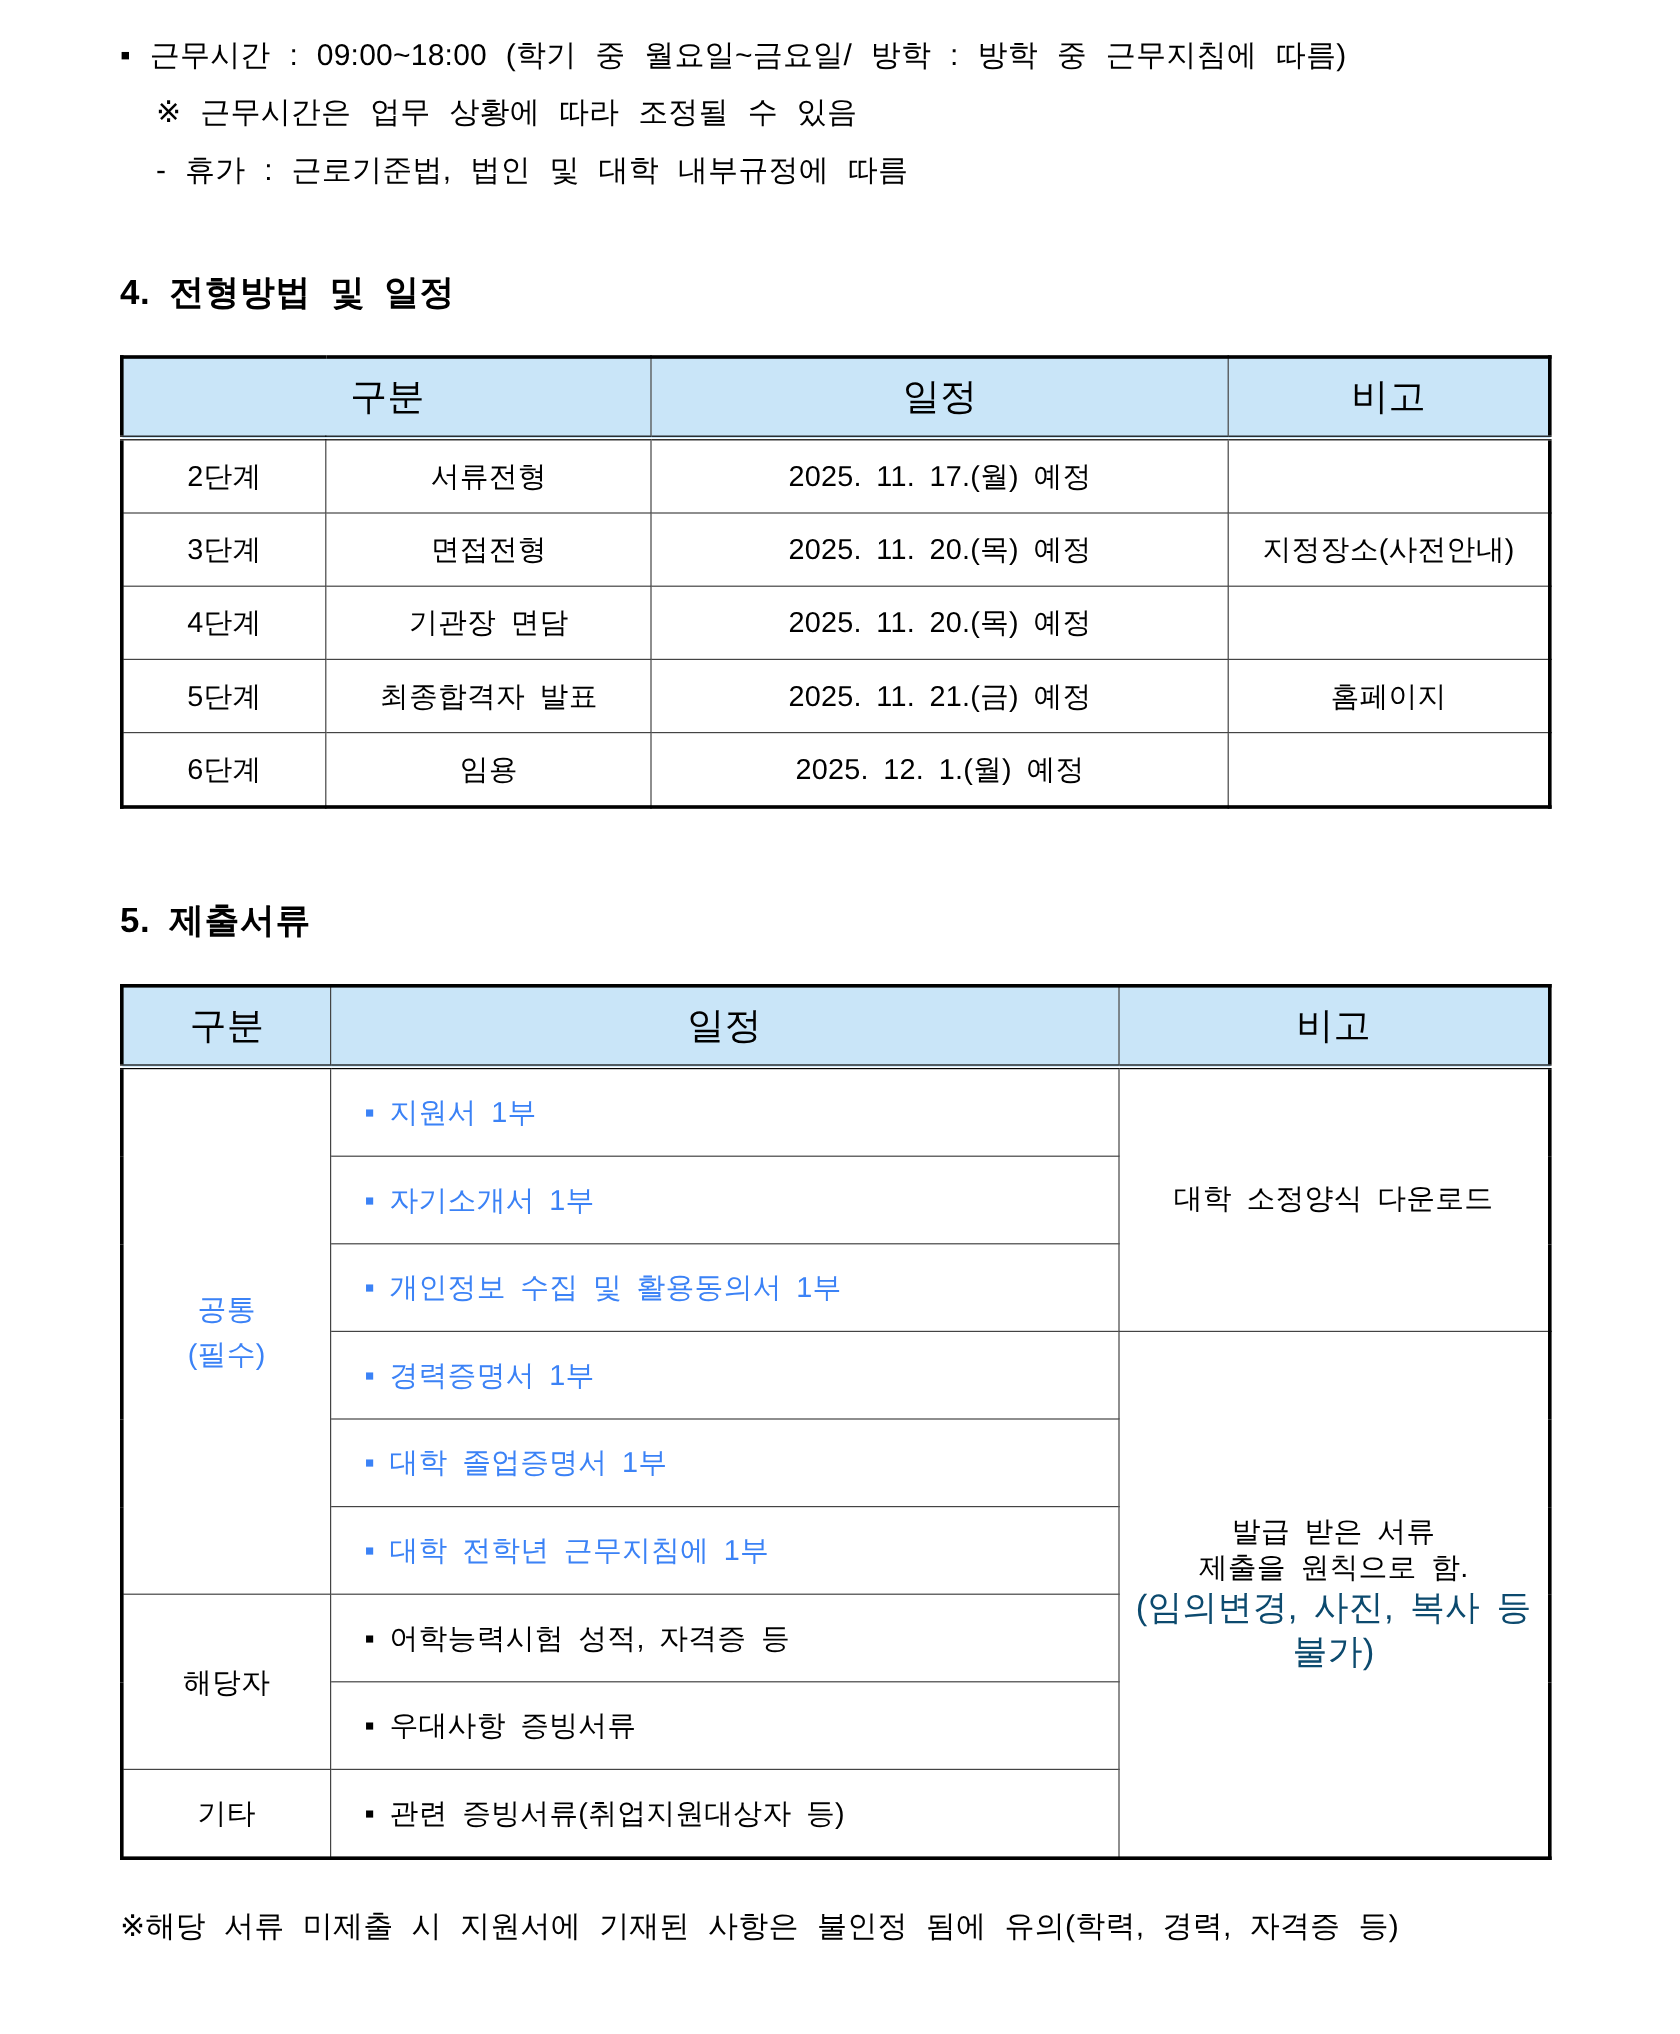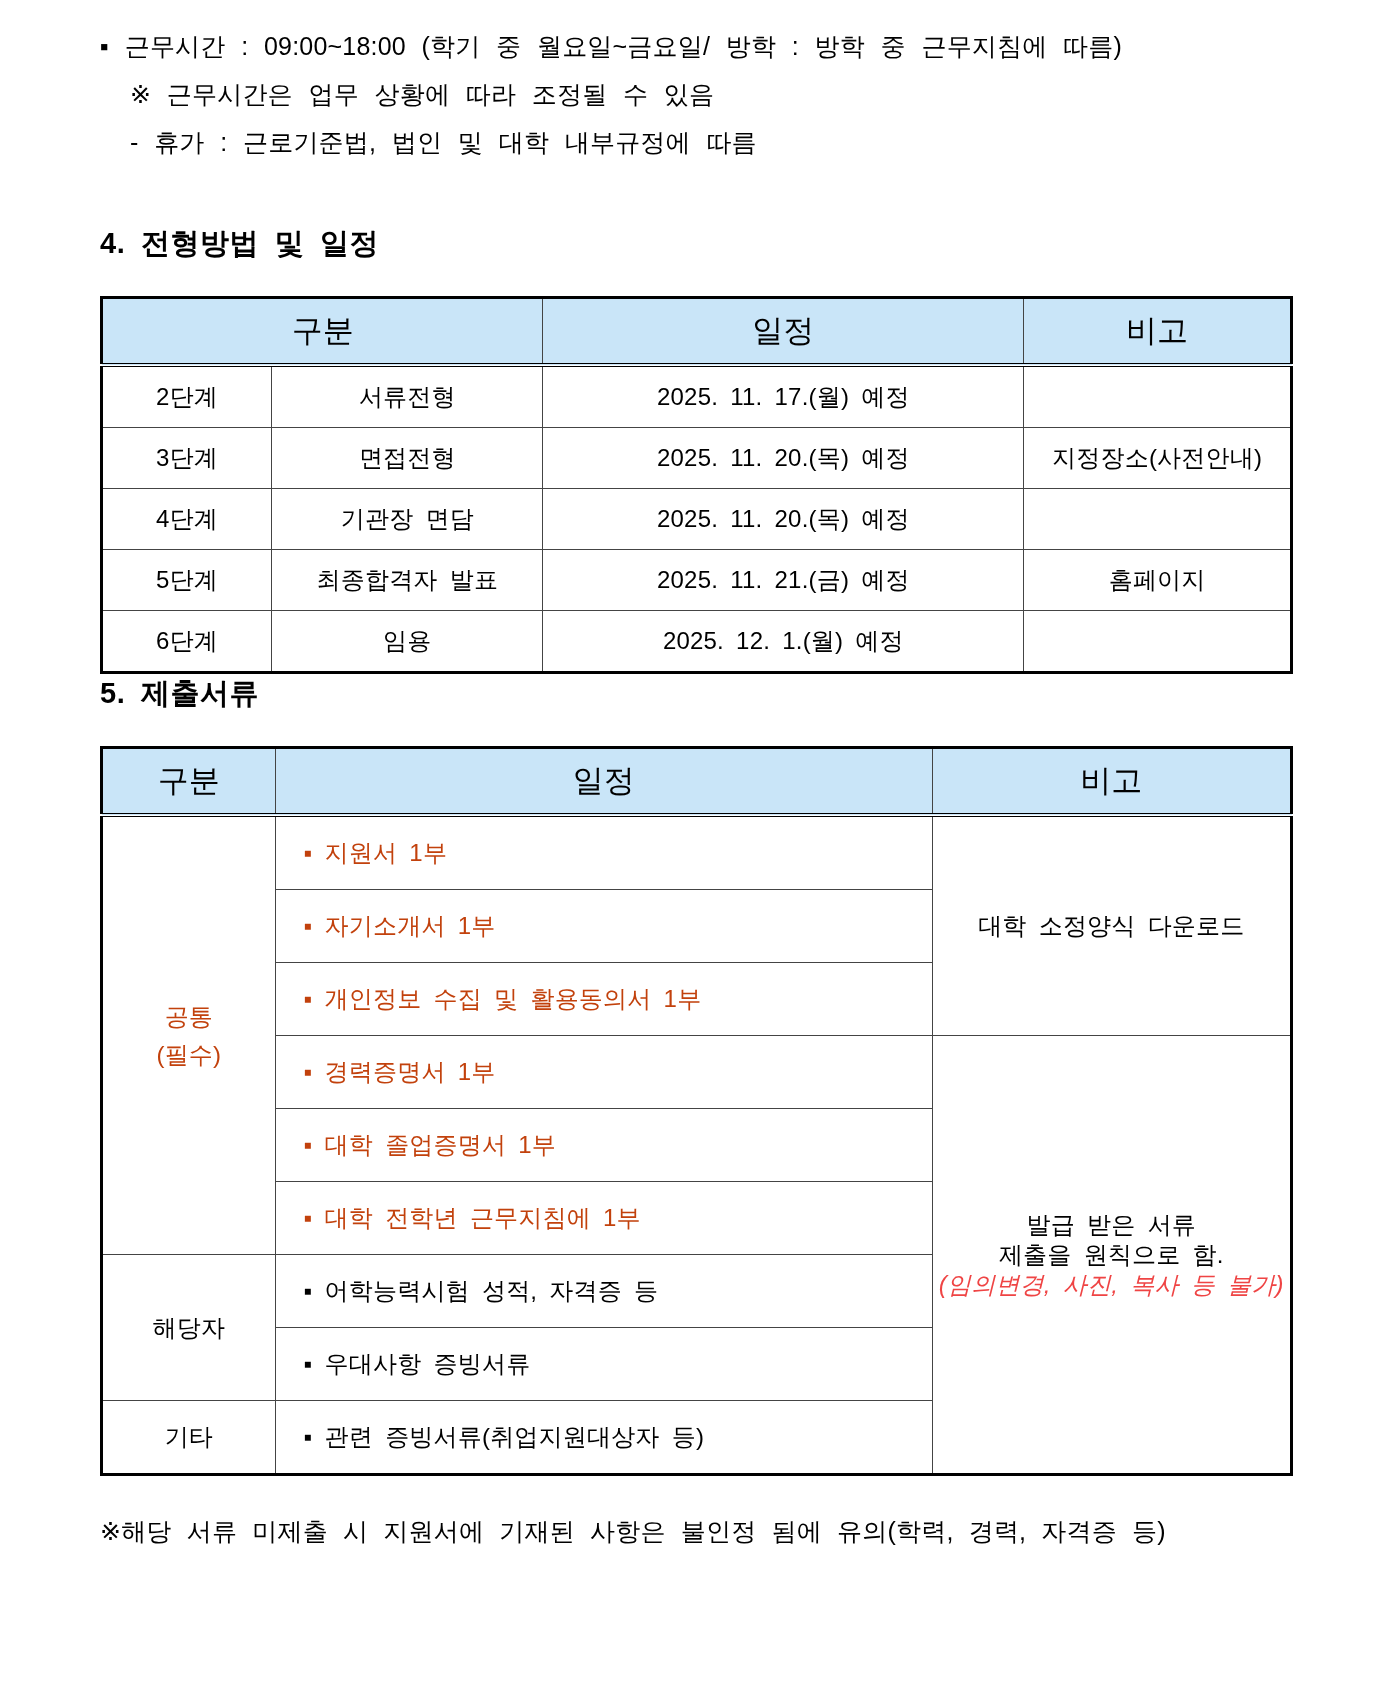--- a/index.html
+++ b/index.html
@@ -9,43 +9,43 @@
   }
   .content{box-sizing:border-box;width:1400px;padding:22px 107px 0 100px;}
 
   
   .intro-line{font-size:25px;line-height:48px;word-spacing:0.34em;letter-spacing:0.2px;white-space:nowrap;}
   .intro-line.indent{padding-left:30px;}
 
   
   .sec-title{font-size:29px;font-weight:bold;letter-spacing:0.5px;word-spacing:0.25em;}
   .sec-title.s4{margin-top:58px;}
-  .sec-title.s5{}
+  .sec-title.s5{margin-top:74px;}
 
   
   table{border-collapse:collapse;width:1193px;table-layout:fixed;}
   table,th,td{border:1px solid #444;}
   table{border:3px solid #000;}
   thead th{
     background:#C9E5F8;font-weight:normal;font-size:31px;
     border-bottom:4px double #000;height:62px;text-align:center;vertical-align:middle;
     word-spacing:0.2em;
   }
   td{font-size:24px;text-align:center;vertical-align:middle;word-spacing:0.22em;letter-spacing:0.2px;}
 
   
   .t1{margin-top:32px;}
   .t1 td{height:58px;}
 
   
   .t2{margin-top:32px;}
   .t2 td{height:70px;}
   .t2 td.item{text-align:left;padding-left:28px;}
-  .blue{color:#c2410c;}
-  .red{color:#ef4444;font-size:24px;font-style:italic;}
+  .blue{color:#3b82f6;}
+  .red{color:#0c4a6e;font-size:29px;}
   .note-cell{line-height:1.25;}
   .note-cell .nl{margin:0 0;}
   .group-cell .nl{margin:6px 0;}
 
   
   .foot{margin-top:30px;}
   .foot-line{font-size:25px;line-height:50px;word-spacing:0.32em;letter-spacing:0.2px;white-space:nowrap;}
 </style>
 </head>
 <body>

